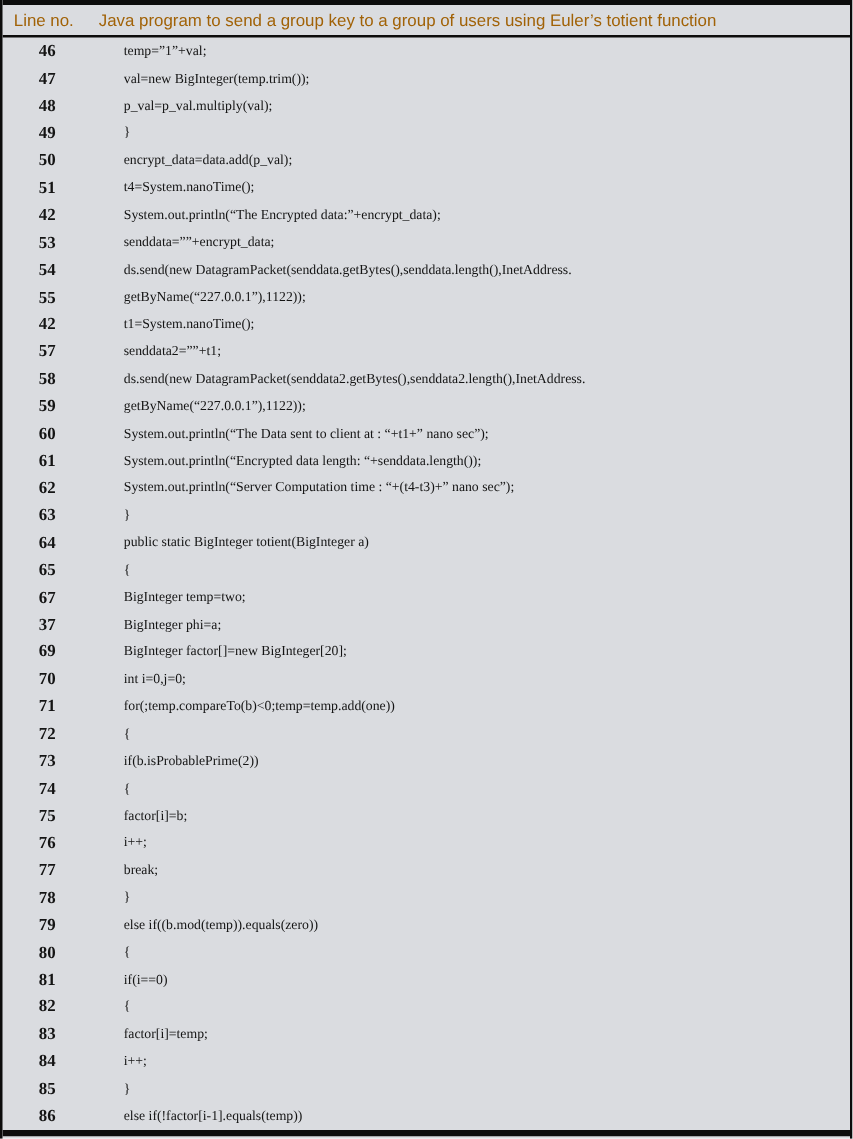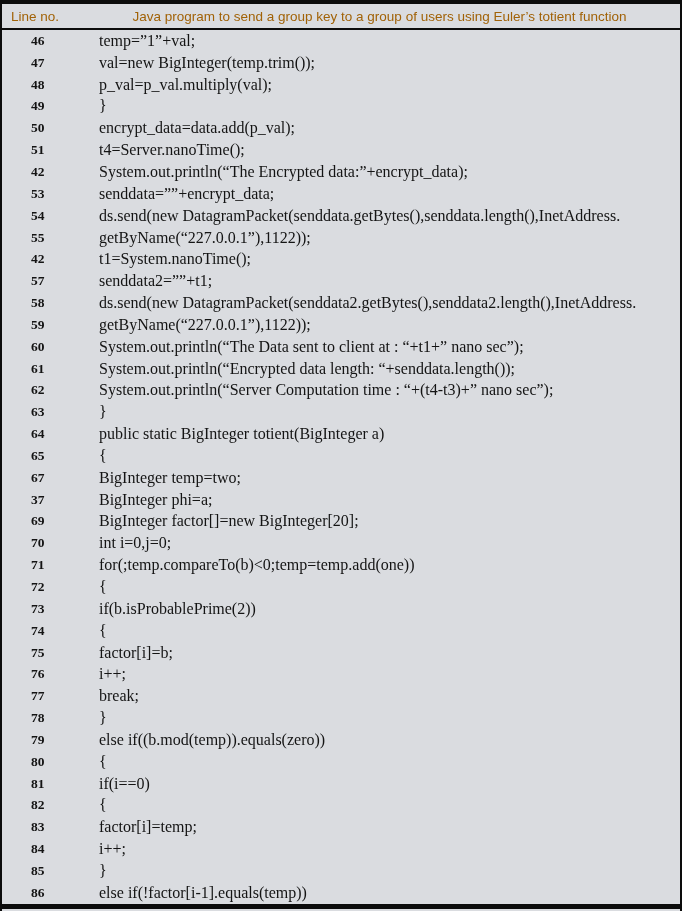--- a/index.html
+++ b/index.html
@@ -16,35 +16,35 @@
   .topbar{height:4px;background:#0c0c0c;}
   .header{
     height:24px;
     display:flex;align-items:center;
     border-bottom:2px solid #0c0c0c;
     font-family:Liberation Sans, sans-serif;
     font-size:13.5px;
     color:#a16207;
   }
   .num-col{flex:none;width:77px;padding-left:9px;box-sizing:border-box;}
-  .title-col{flex:1;white-space:nowrap;overflow:hidden;text-align:center;}
+  .title-col{flex:1;white-space:nowrap;overflow:hidden;}
   .rows{
     height:874px;
     display:flex;flex-direction:column;
   }
   .row{flex:1;display:flex;align-items:center;min-height:0;}
   .num{
     flex:none;width:77px;padding-left:9px;box-sizing:border-box;
     font-family:"Liberation Serif",serif;
     font-weight:bold;font-size:13.5px;margin-left:20px;
   }
   .code{
     flex:1;
     font-family:"Liberation Serif",serif;
-    font-size:16px;
+    font-size:11px;
     white-space:pre;
     overflow:hidden;
   }
   .bottombar{height:5px;background:#0c0c0c;}
 </style>
 </head>
 <body>
 
 <div class="page">
   <div class="topbar"></div>
@@ -68,21 +68,21 @@
       <div class="row">
         <span class="num">49</span>
         <span class="code">}</span>
       </div>
       <div class="row">
         <span class="num">50</span>
         <span class="code">encrypt_data=data.add(p_val);</span>
       </div>
       <div class="row">
         <span class="num">51</span>
-        <span class="code">t4=Server.nanoTime();</span>
+        <span class="code">t4=System.nanoTime();</span>
       </div>
       <div class="row">
         <span class="num">42</span>
         <span class="code">System.out.println(“The Encrypted data:”+encrypt_data);</span>
       </div>
       <div class="row">
         <span class="num">53</span>
         <span class="code">senddata=””+encrypt_data;</span>
       </div>
       <div class="row">

